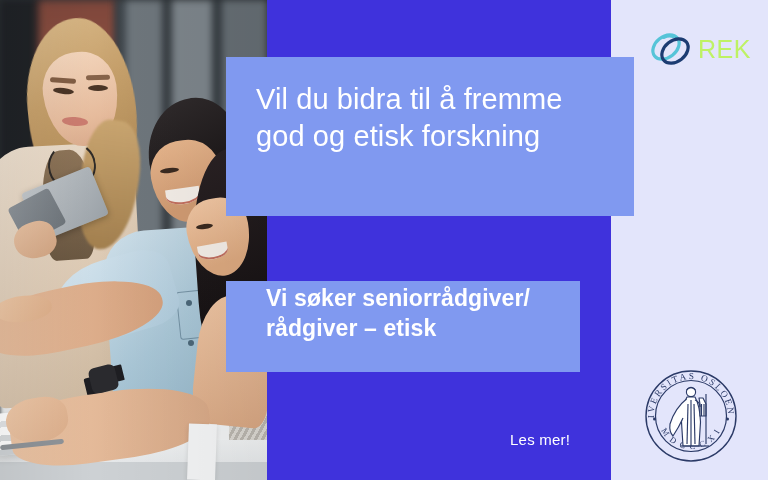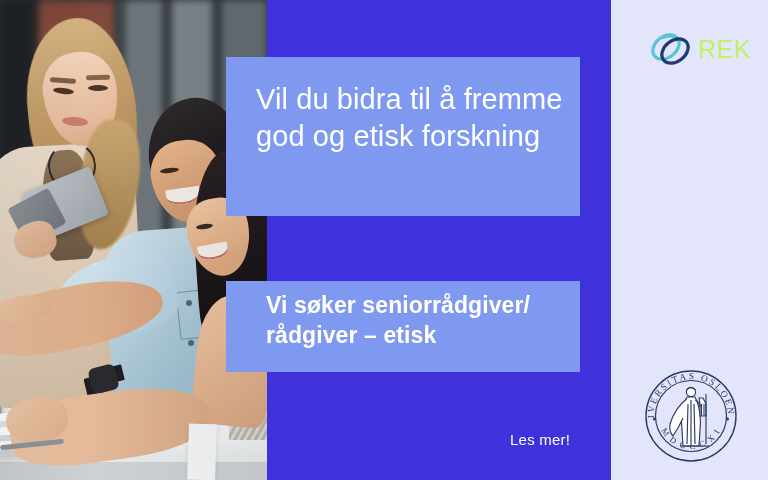--- a/index.html
+++ b/index.html
@@ -319,35 +319,35 @@
   }
 
   
   .card {
     position: absolute;
     background: #8099F0;
     box-sizing: border-box;
   }
   .card-headline {
     left: 226px; top: 57px;
-    width: 354px; height: 159px;
+    width: 408px; height: 159px;
     padding: 24px 26px 0 30px;
   }
   .card-headline .line {
     color: #ffffff;
     font-size: 29px;
     line-height: 37px;
     font-weight: 400;
     letter-spacing: .1px;
     white-space: nowrap;
   }
   .card-job {
     left: 226px; top: 281px;
     width: 354px; height: 91px;
-    padding: 9px 20px 0 40px;
+    padding: 2px 20px 0 40px;
   }
   .card-job .line {
     color: #ffffff;
     font-size: 23px;
     line-height: 30px;
     font-weight: 700;
     letter-spacing: .1px;
     white-space: nowrap;
   }
 

